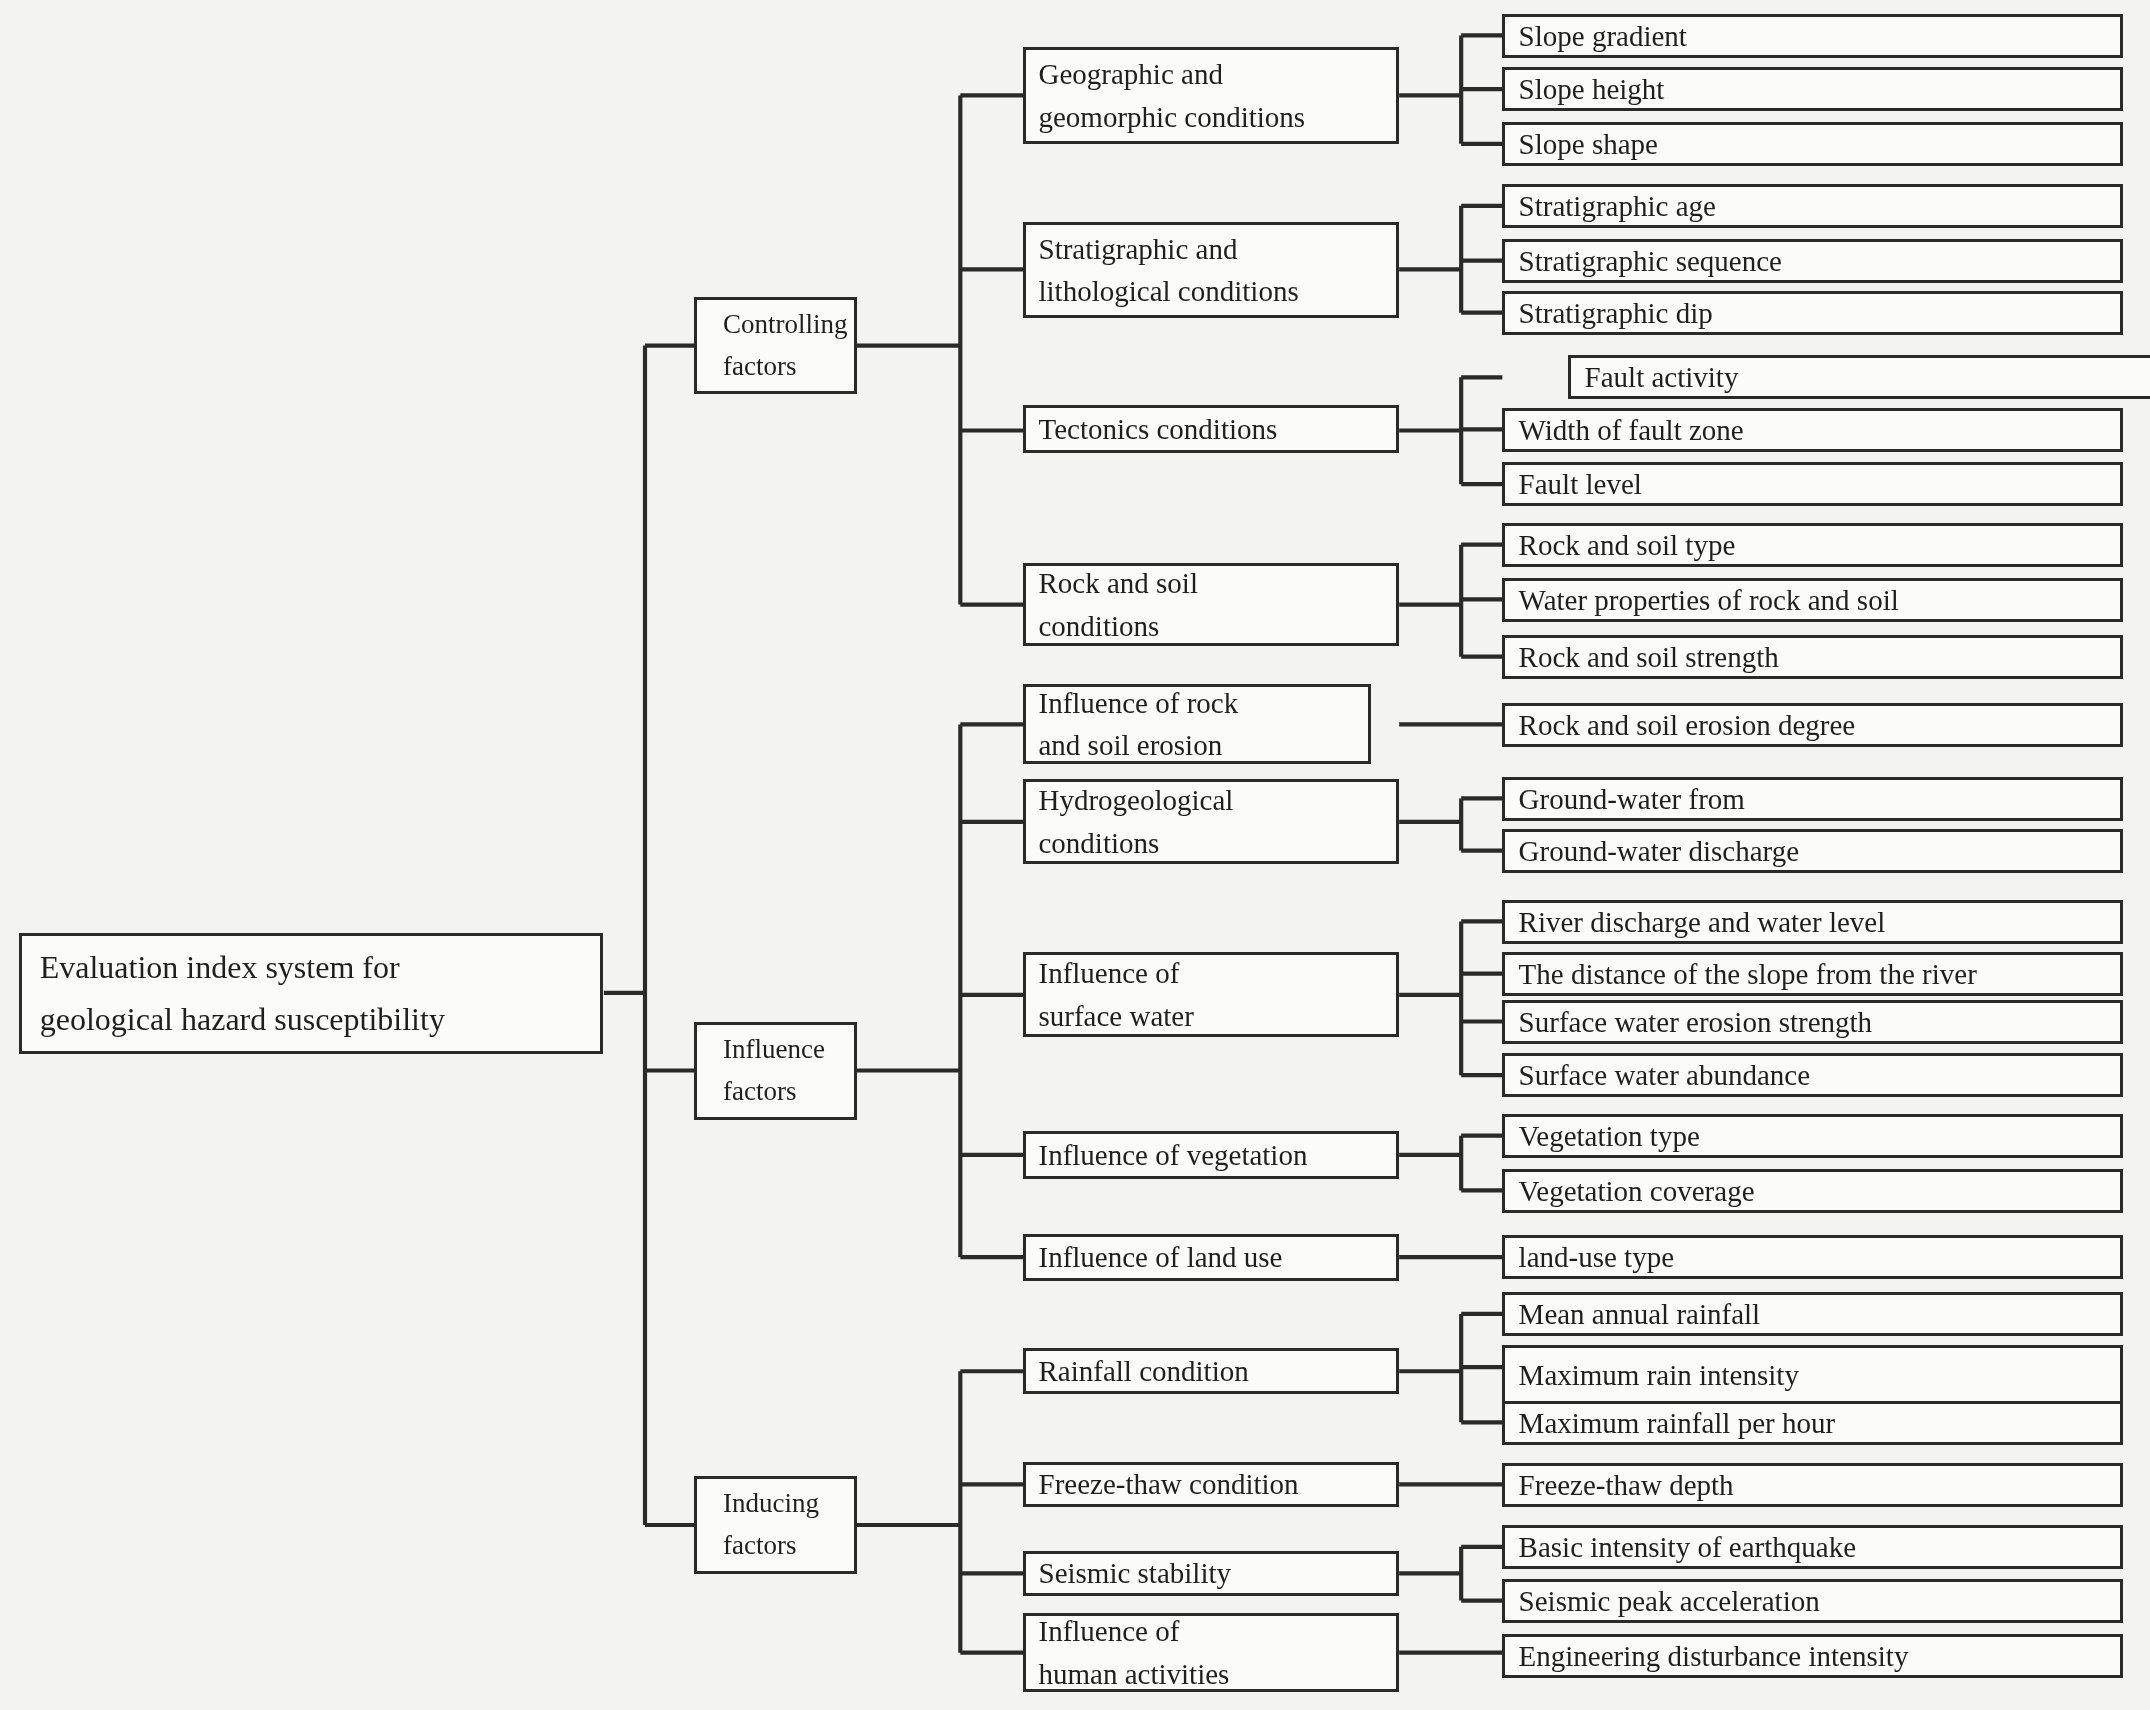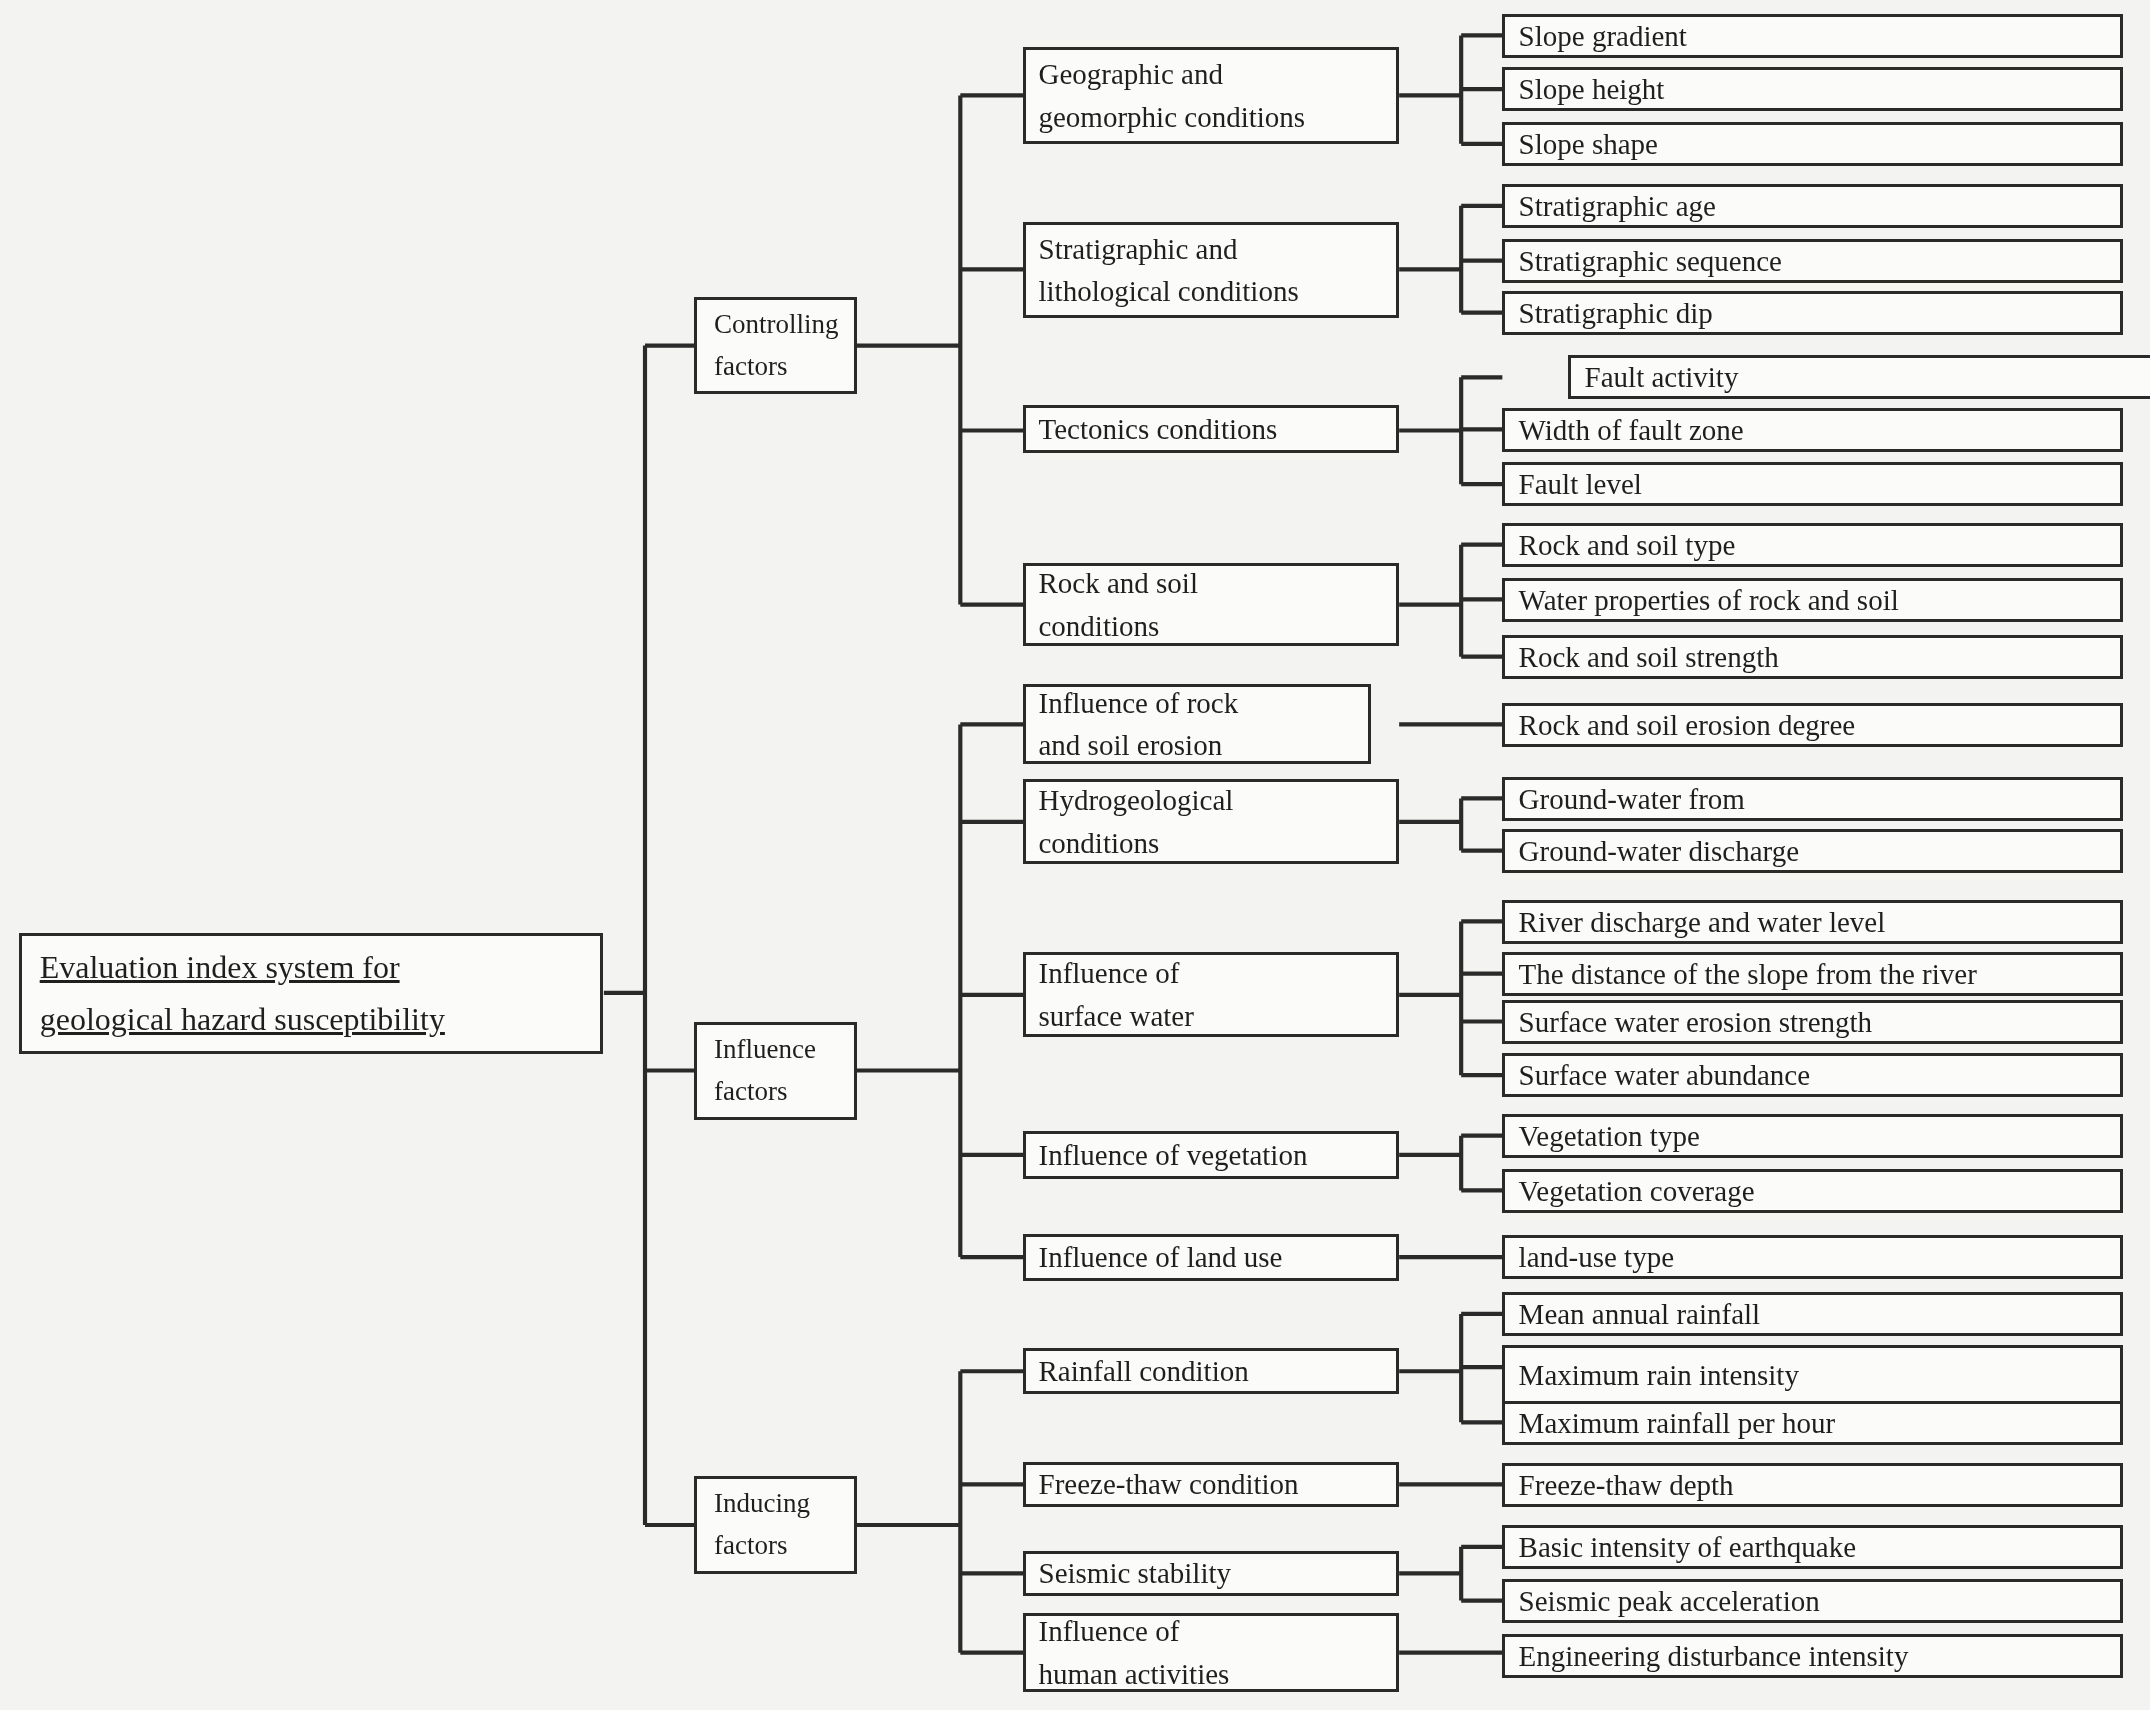--- a/index.html
+++ b/index.html
@@ -7,22 +7,22 @@
     position:relative;width:2151px;height:1710px;background:#f3f3f1;
     font-family:"Liberation Serif","DejaVu Serif",serif;color:#1f1f1f;overflow:hidden;
   }
   .box{
     position:absolute;box-sizing:border-box;background:#fbfbfa;
     border:3.6px solid #2a2a2a;display:flex;align-items:center;
     white-space:pre-line;line-height:1.45;
   }
   .leaf{font-size:29px;padding-left:13.6px;}
   .cat{font-size:29px;padding-left:12.5px;}
-  .factor{font-size:27px;padding-left:17px;line-height:1.55;}
-  .root{font-size:32px;padding-left:17.7px;line-height:1.6;text-decoration:underline;}
+  .factor{font-size:27px;padding-left:26px;line-height:1.55;}
+  .root{font-size:32px;padding-left:17.7px;line-height:1.6;}
   #wires{position:absolute;left:0;top:0;}
 </style>
 </head>
 <body>
 
 <div id="canvas">
 
   <svg id="wires" width="2151" height="1710" viewBox="0 0 4126 3281" aria-hidden="true">
     <path fill="none" stroke="#2a2a2a" stroke-width="8" d="
       M1158 1905 H1237 M1237 663 V2926 M1237 663 H1331 M1237 2054 H1331 M1237 2926 H1331

